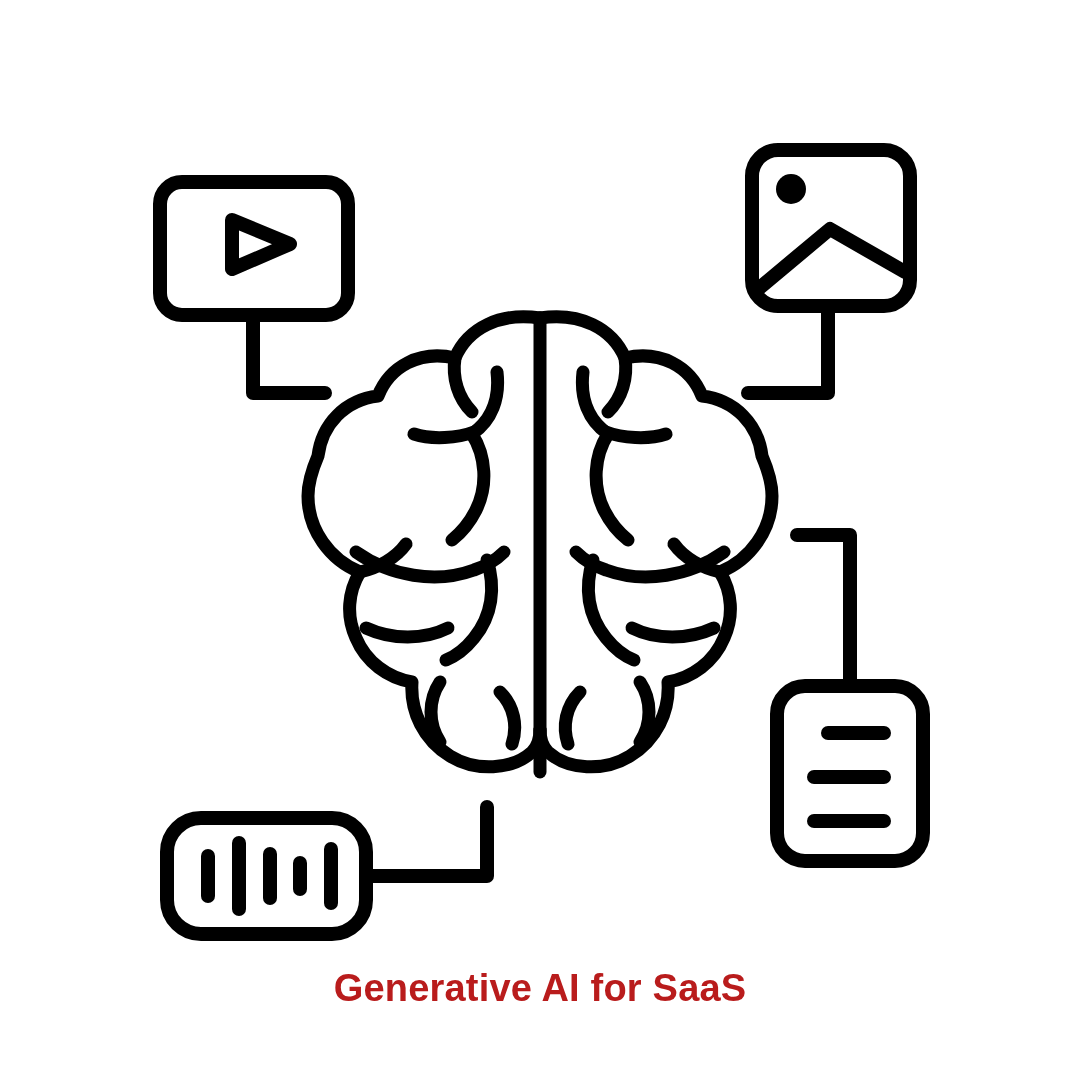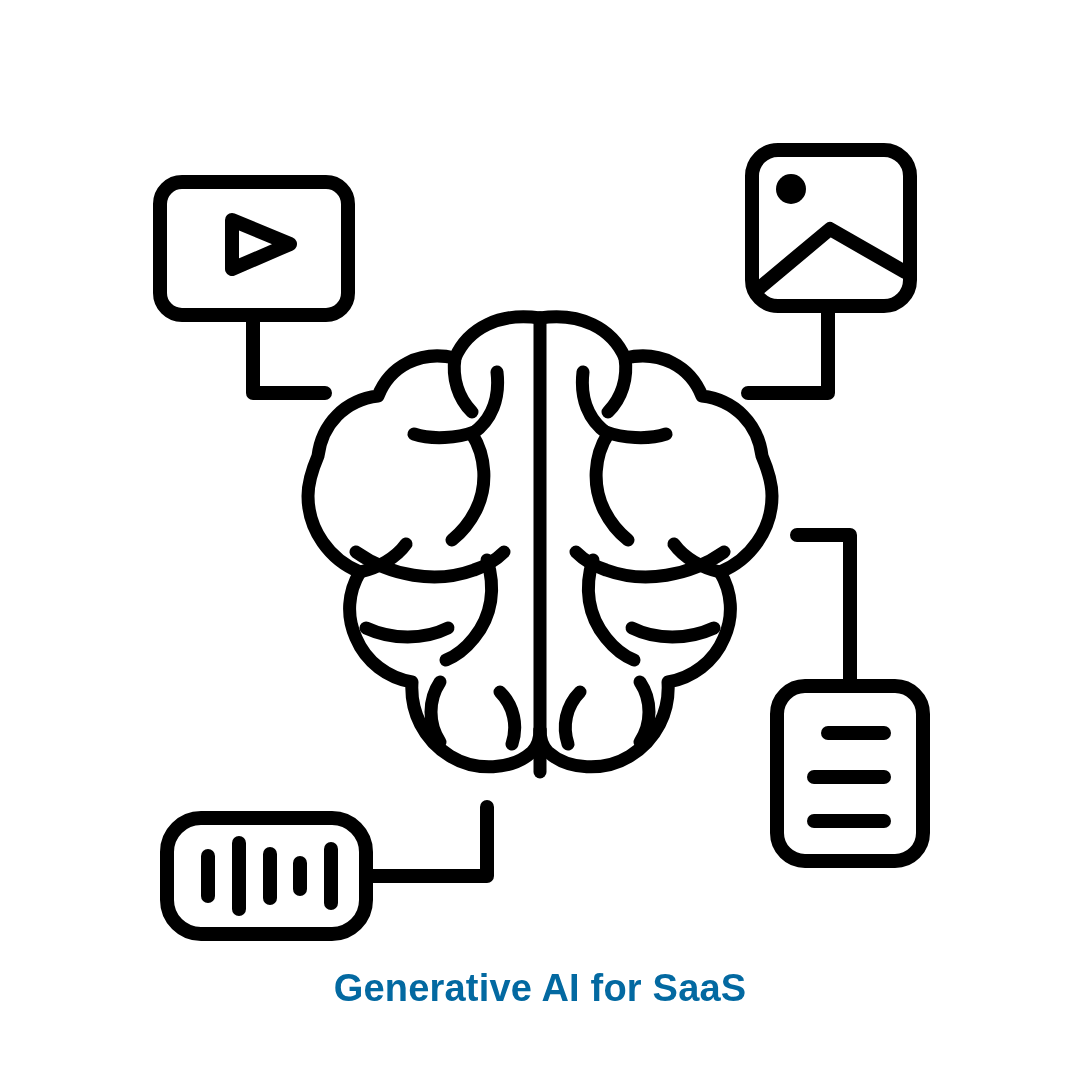--- a/index.html
+++ b/index.html
@@ -55,21 +55,21 @@
   }
   .caption-text {
     position: absolute;
     left: 0;
     top: 965px;
     width: 1080px;
     text-align: center;
     font-family: "Liberation Sans", sans-serif;
     font-size: 38px;
     font-weight: bold;
-    color: #0369a1;
+    color: #b91c1c;
     letter-spacing: 0.2px;
     line-height: 46px;
     white-space: nowrap;
   }
 </style>
 </head>
 <body>
 
 <div id="illustration-root">
 

